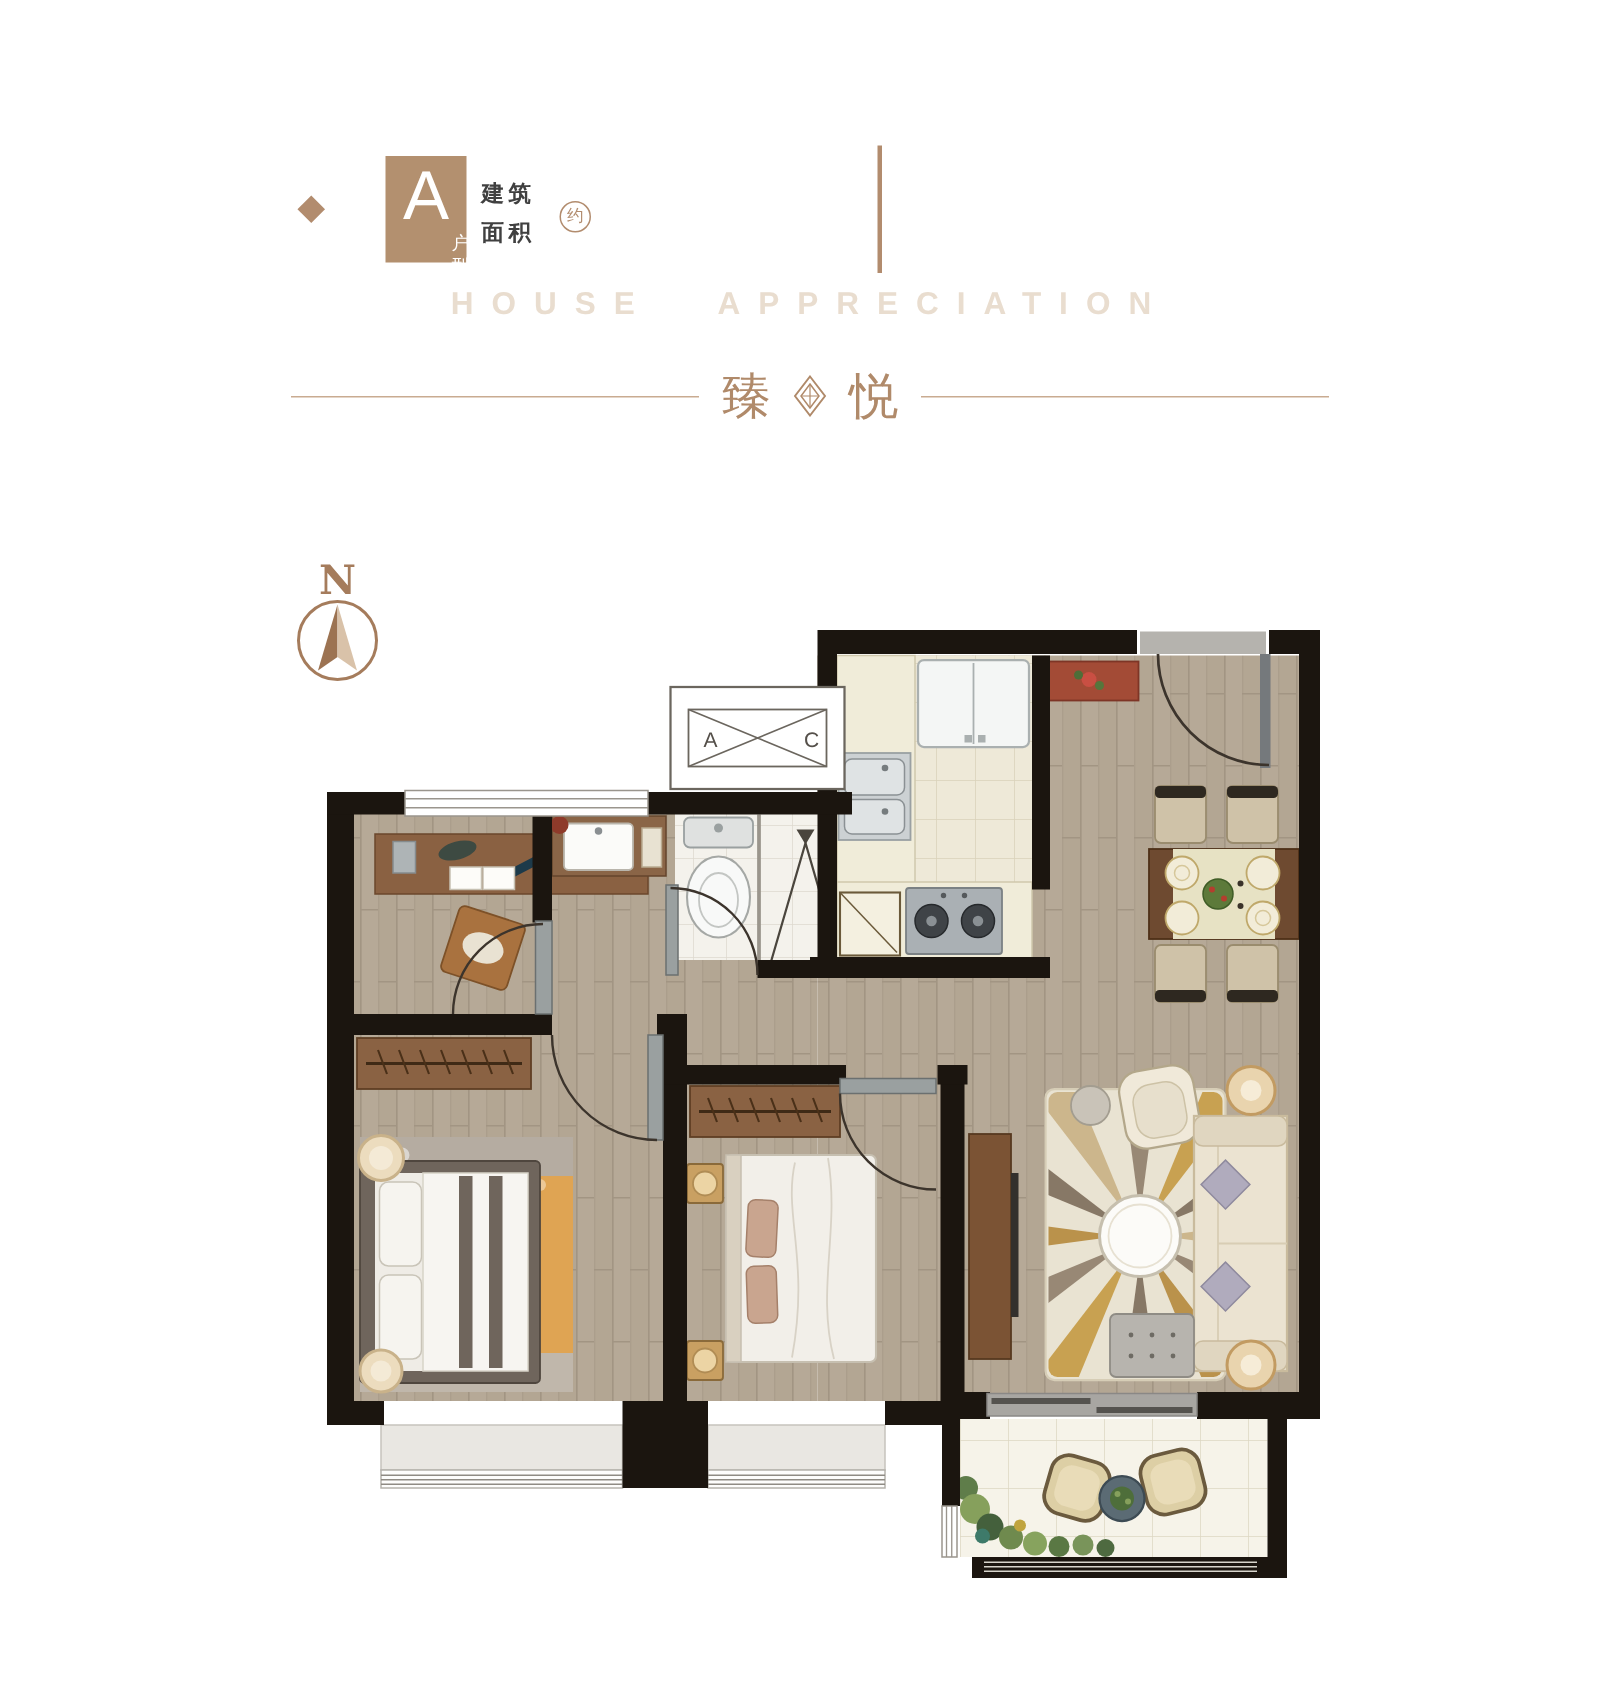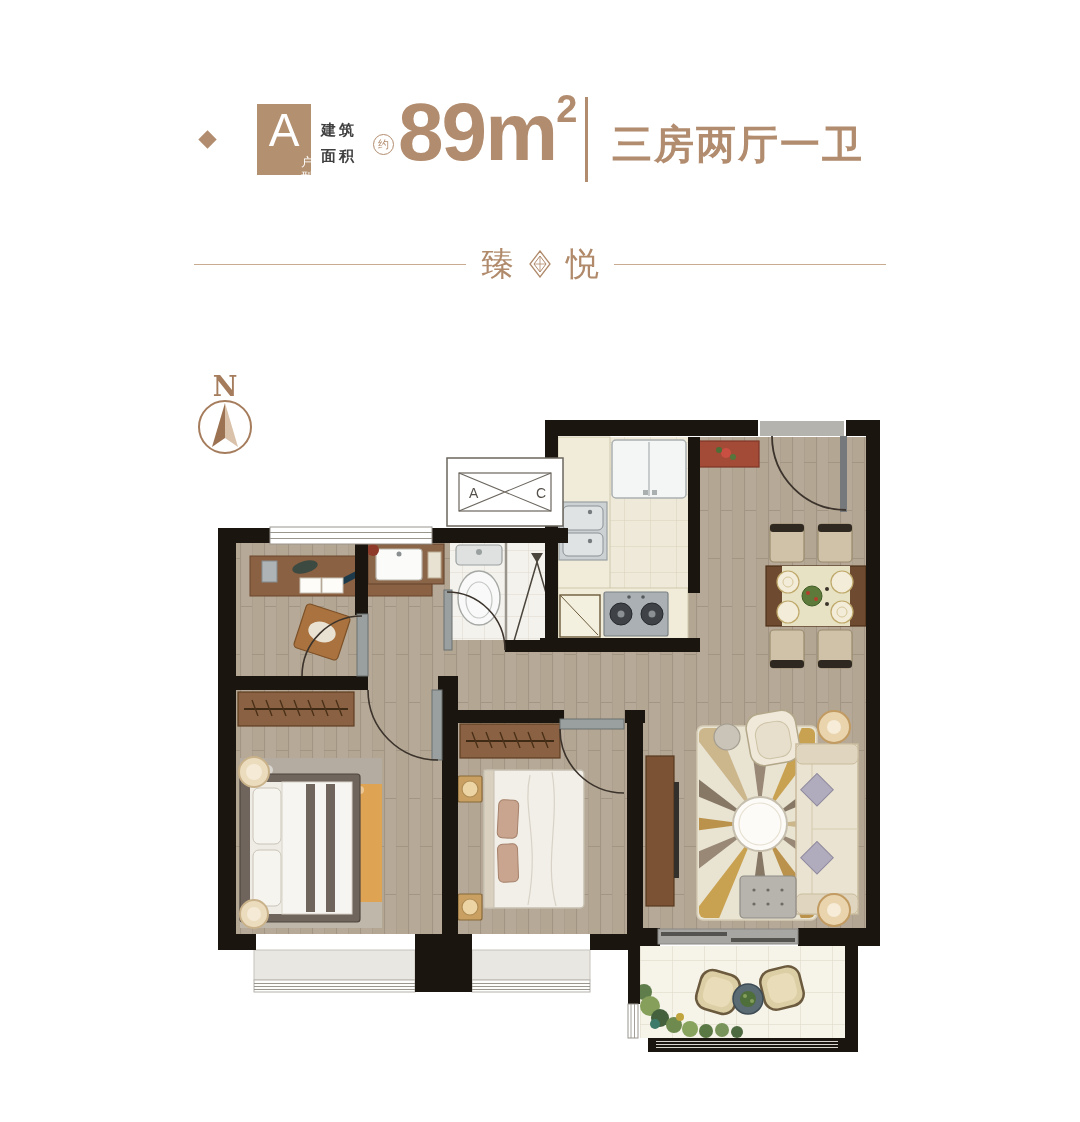--- a/index.html
+++ b/index.html
@@ -38,23 +38,22 @@
   <div class="diamond" id="d-left"></div>
   <div class="type-box">
     <span class="big">A</span>
     <span class="small">户型</span>
   </div>
   <div class="area-label">
     <div>建筑</div>
     <div>面积</div>
   </div>
   <div class="approx">约</div>
-  <div class="area-big"><span>89</span><span>m</span><span class="sup">2</span></div>
   <div class="hdr-divider"></div>
-  <div class="layout-text">三房两厅一卫</div>
+  <div class="watermark">HOUSE APPRECIATION</div>
   <div class="title-row">
     <div class="title-line"></div>
     <div class="title-char">臻</div>
     <svg width="22" height="28" viewBox="0 0 22 28">
       <path d="M11 1 L21 14 L11 27 L1 14 Z" fill="none" stroke="#b08a6a" stroke-width="1.3"></path>
       <path d="M11 6 L17 14 L11 22 L5 14 Z" fill="none" stroke="#b08a6a" stroke-width="1"></path>
       <path d="M11 6 L11 22 M5 14 L17 14" stroke="#b08a6a" stroke-width="0.8"></path>
     </svg>
     <div class="title-char">悦</div>
     <div class="title-line"></div>

